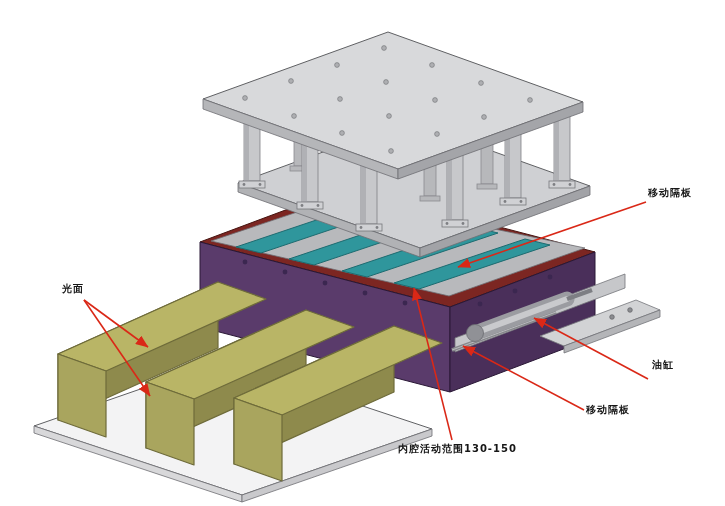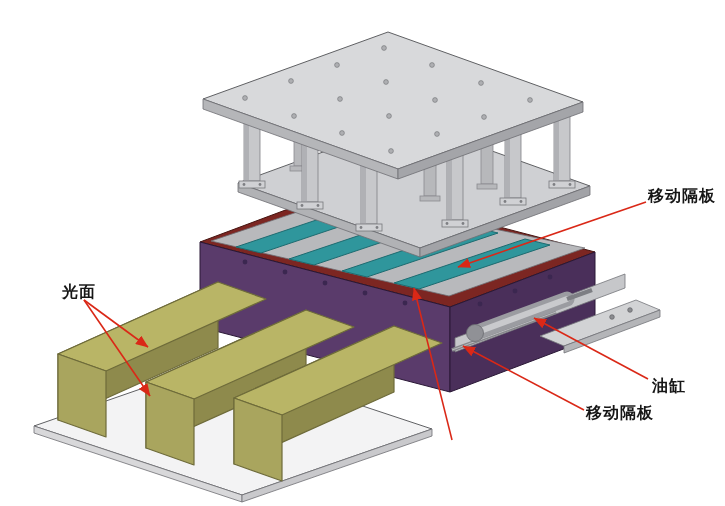--- a/index.html
+++ b/index.html
@@ -1,19 +1,19 @@
 <!DOCTYPE html>
 <html><head>
 <meta charset="utf-8">
 <style>
   html,body{margin:0;padding:0;background:#fff;}
   .stage{position:relative;width:725px;height:506px;background:#ffffff;overflow:hidden;
          font-family:"DejaVu Sans","Liberation Sans",sans-serif;}
   .stage svg{position:absolute;left:0;top:0;}
-  .callout{position:absolute;font-size:16px;font-weight:600;color:#161616;
+  .callout{position:absolute;font-size:10px;font-weight:600;color:#161616;
            letter-spacing:1px;white-space:nowrap;}
   
   .ol{stroke:#5f6063;stroke-width:1;stroke-linejoin:round;}
   .olt{stroke:#6e6f73;stroke-width:.8;stroke-linejoin:round;}
   .boxol{stroke:#2a1836;stroke-width:1;stroke-linejoin:round;}
   .rimol{stroke:#451410;stroke-width:1;stroke-linejoin:round;}
   .teal{stroke:#1d6b70;stroke-width:1;stroke-linejoin:round;}
   .blk{stroke:#6e6b3a;stroke-width:1.2;stroke-linejoin:round;}
   .lead{fill:none;stroke-width:1.6;}
   .hole{fill:#aeafb2;stroke:#6f7073;stroke-width:.6;}
@@ -186,15 +186,16 @@
       <line class="lead" x1="84" y1="300" x2="148" y2="347" marker-end="url(#ah)" stroke="#da2817"></line>
       <line class="lead" x1="84" y1="300" x2="150" y2="396" marker-end="url(#ah)" stroke="#da2817"></line>
       <line class="lead" x1="648" y1="379" x2="534" y2="318" marker-end="url(#ah)" stroke="#da2817"></line>
       <line class="lead" x1="584" y1="410" x2="463" y2="346" marker-end="url(#ah)" stroke="#da2817"></line>
       <line class="lead" x1="452" y1="440" x2="414" y2="288" marker-end="url(#ah)" stroke="#da2817"></line>
     </g>
   </svg>
 
   <div class="callout" style="left:648px;top:186px;">移动隔板</div>
   <div class="callout" style="left:62px;top:282px;text-align:center;">光面</div>
-  <div class="callout" style="left:652px;top:376px;">油缸</div>
+  <div class="callout" style="left:652px;top:358px;">油缸</div>
   <div class="callout" style="left:586px;top:403px;">移动隔板</div>
+  <div class="callout" style="left:398px;top:442px;">内腔活动范围130-150</div>
 </div>
 
 </body></html>

